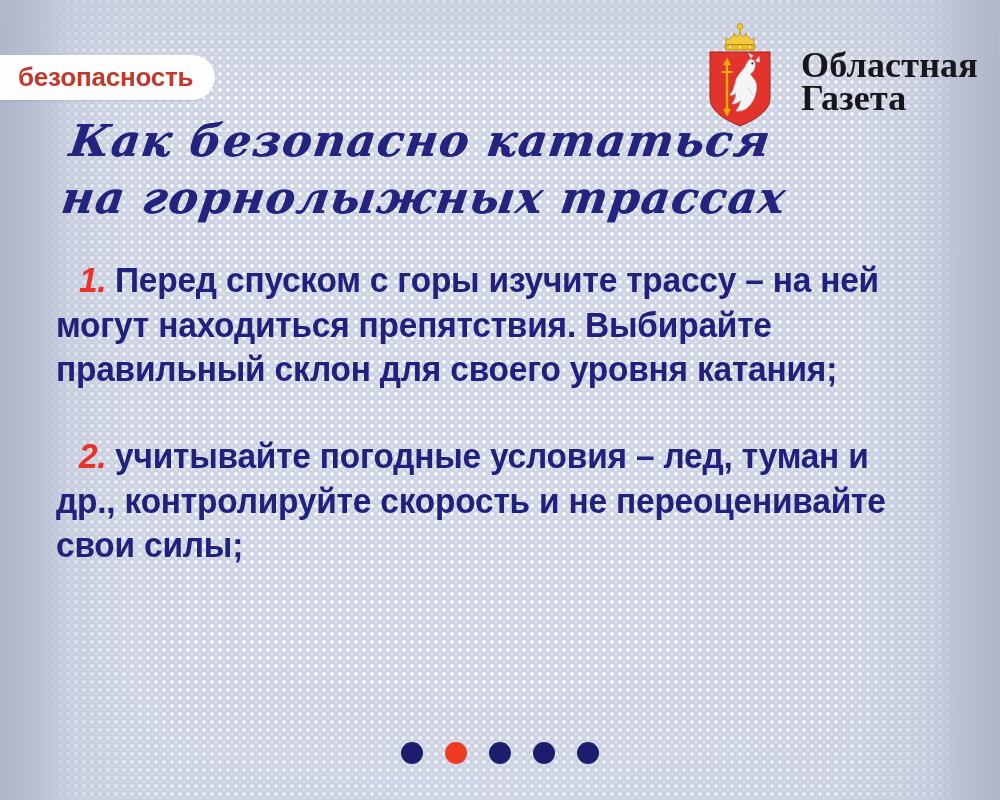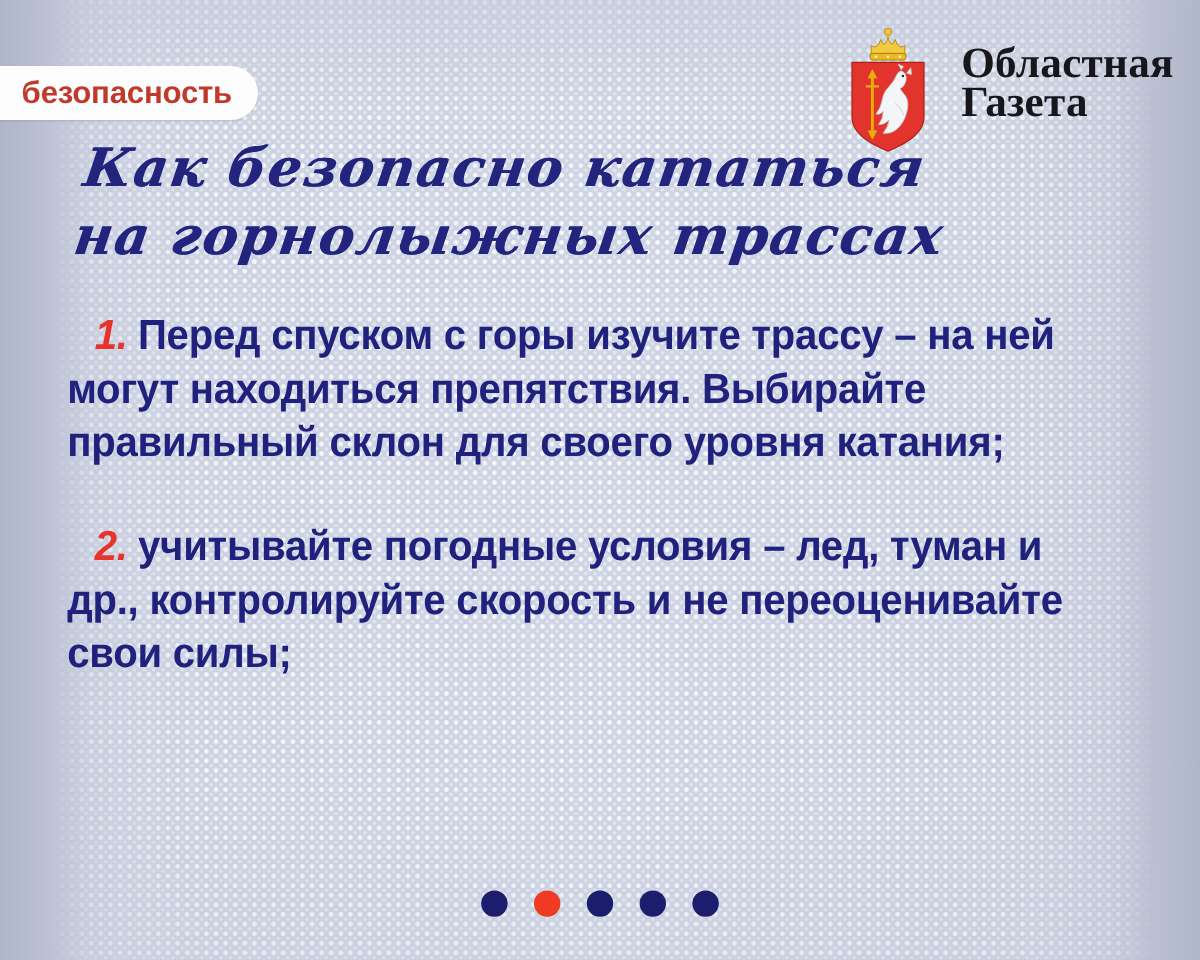--- a/index.html
+++ b/index.html
@@ -84,20 +84,21 @@
     white-space: nowrap;
     font-family: "Liberation Sans", sans-serif;
   }
 
   
   .masthead {
     position: absolute;
     right: 22px;
     top: 20px;
     display: flex;
+    align-items: center;
     gap: 24px;
   }
   .coat {
     width: 74px;
     height: 108px;
     display: block;
   }
   .masthead-text {
     display: flex;
     flex-direction: column;

